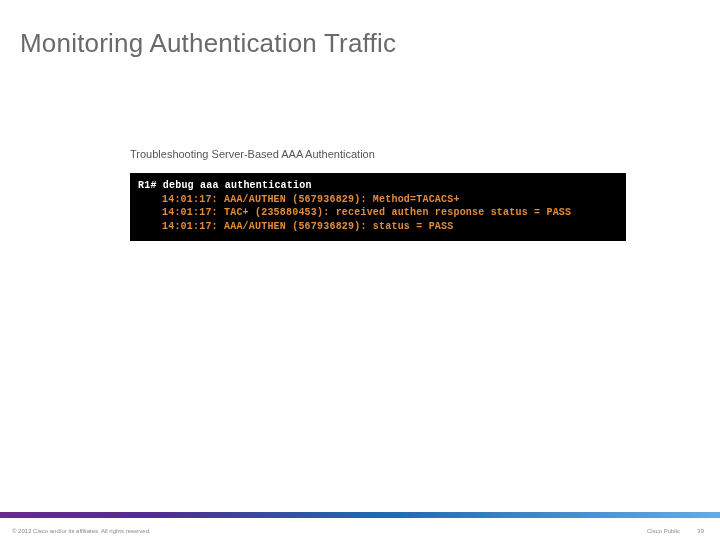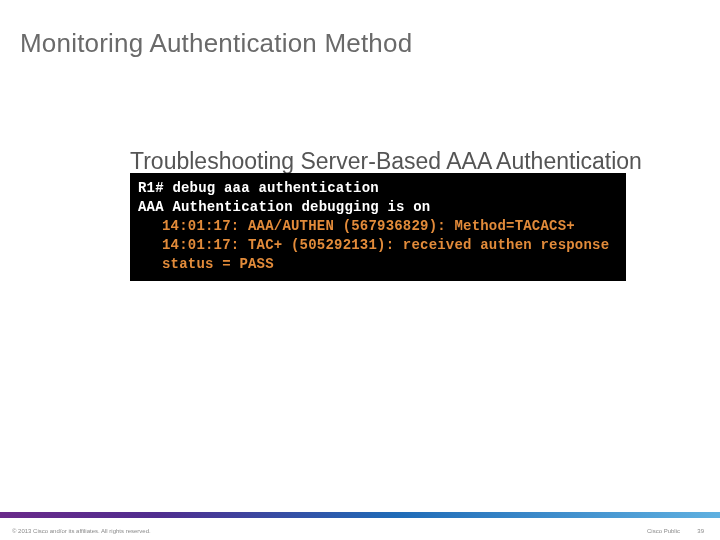--- a/index.html
+++ b/index.html
@@ -1,29 +1,29 @@
 <!DOCTYPE html>
 <html><head>
 <meta charset="utf-8">
 <style>
   * { margin: 0; padding: 0; box-sizing: border-box; }
   html, body { width: 720px; height: 540px; font-family: Arial, Helvetica, sans-serif; background: #fff; overflow: hidden; }
   .slide { position: relative; width: 720px; height: 540px; background: #fff; }
   .title { position: absolute; top: 28px; left: 20px; font-size: 26px; font-weight: 300; color: #6a6a6a; letter-spacing: 0.2px; }
-  .subtitle { position: absolute; top: 148px; left: 130px; font-size: 23px; color: #555; }
+  .subtitle { position: absolute; top: 148px; left: 130px; font-size: 11px; color: #555; }
   .subtitle .light { font-weight: 300; }
   .subtitle .reg { font-weight: 400; }
   .terminal {
     position: absolute;
     top: 173px; left: 130px;
     width: 496px;
     background: #000;
     padding: 6px 8px 8px 8px;
     font-family: "Courier New", monospace;
-    font-size: 14px;
+    font-size: 10px;
     line-height: 1.35;
     color: #fff;
     font-weight: bold;
     letter-spacing: 0.2px;
   }
   .terminal .white { color: #fff; }
   .terminal .orange { color: #e28b3a; margin-left: 24px; }
   .gradient-bar {
     position: absolute;
     left: 0; bottom: 22px;
@@ -33,31 +33,31 @@
   .footer { position: absolute; bottom: 6px; left: 12px; right: 12px; height: 12px; font-size: 6px; color: #8a8a8a; }
   .footer .copyright { position: absolute; left: 0; bottom: 0; }
   .footer .pub { position: absolute; right: 28px; bottom: 0; }
   .footer .num { position: absolute; right: 4px; bottom: 0; }
 </style>
 </head>
 <body>
 
 <div class="slide">
 
-  <div class="title">Monitoring Authentication Method</div>
+  <div class="title">Monitoring Authentication Traffic</div>
 
   <div class="subtitle">
     <span class="light">Troubleshooting </span><span class="reg">Server-Based AAA Authentication</span>
   </div>
 
   <div class="terminal">
     <div class="white">R1# debug aaa authentication</div>
-    <div class="white">AAA Authentication debugging is on</div>
     <div class="orange">14:01:17: AAA/AUTHEN (567936829): Method=TACACS+</div>
-    <div class="orange">14:01:17: TAC+ (505292131): received authen response status = PASS</div>
+    <div class="orange">14:01:17: TAC+ (235880453): received authen response status = PASS</div>
+    <div class="orange">14:01:17: AAA/AUTHEN (567936829): status = PASS</div>
   </div>
 
   <div class="gradient-bar"></div>
 
   <div class="footer">
     <span class="copyright">© 2013 Cisco and/or its affiliates. All rights reserved.</span>
     <span class="pub">Cisco Public</span>
     <span class="num">39</span>
   </div>
 

